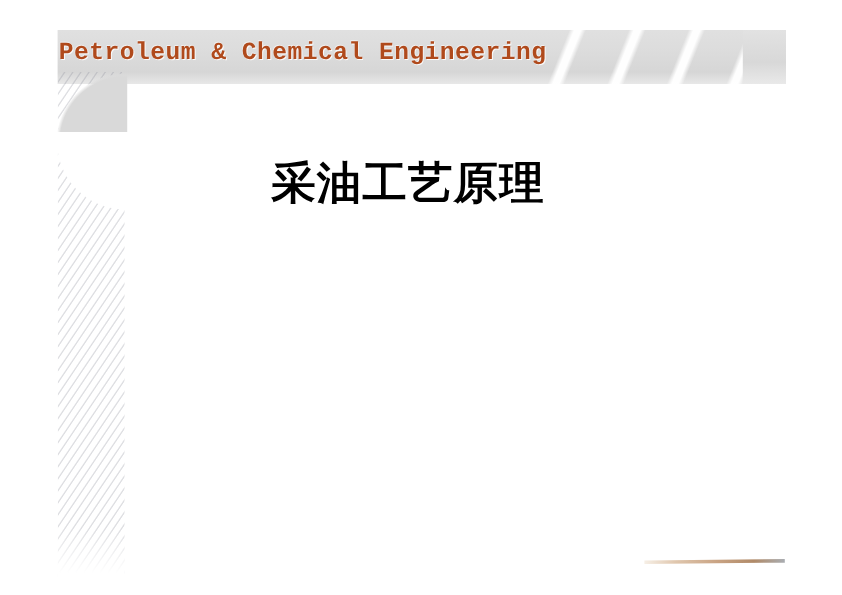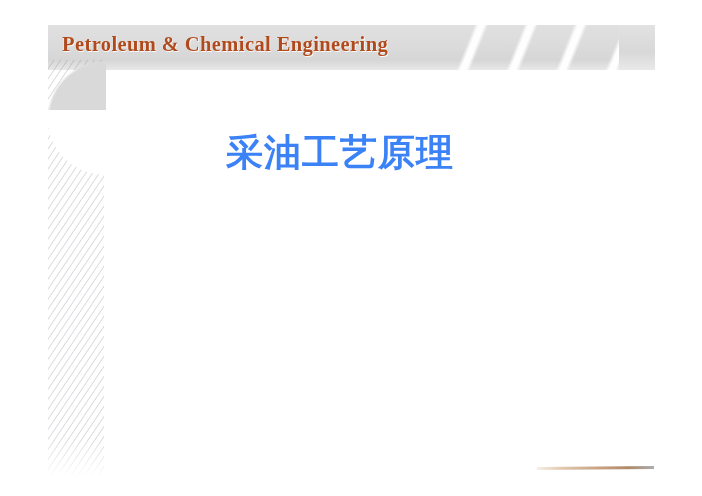--- a/index.html
+++ b/index.html
@@ -56,23 +56,23 @@
     position: absolute;
     right: 0;
     top: 0;
     width: 36px;
     height: 100%;
     background: linear-gradient(180deg, #e2e2e2 0%, #d8d8d8 60%, #e9e9e9 100%);
   }
 
   .header-title {
     position: absolute;
-    left: 14px;
+    left: 1px;
     top: 8px;
-    font-family: Liberation Serif, serif;
+    font-family: Liberation Mono, monospace;
     font-weight: bold;
     font-size: 20.5px;
     letter-spacing: 0.4px;
     color: #b04a1c;
     text-shadow:
       0.8px 0.8px 0px rgba(255,255,255,0.85),
       -0.4px -0.4px 0px rgba(255,255,255,0.55);
     white-space: nowrap;
   }
 
@@ -120,21 +120,21 @@
 
   
   .slide-title {
     position: absolute;
     left: 226px;
     top: 128px;
     font-family: Liberation Mono, monospace;
     font-weight: bold;
     font-size: 37px;
     letter-spacing: 1px;
-    color: #3b82f6;
+    color: #000000;
     white-space: nowrap;
   }
 
   
   .accent-rule {
     position: absolute;
     left: 537px;
     top: 467px;
     width: 117px;
     height: 3px;

